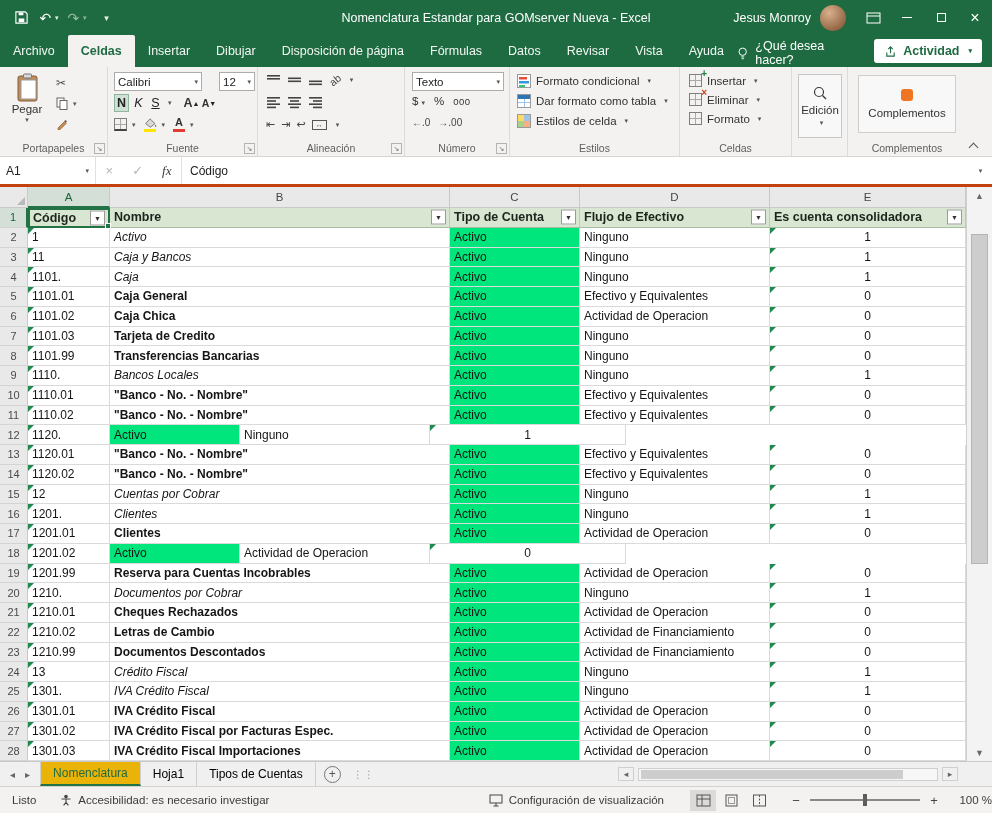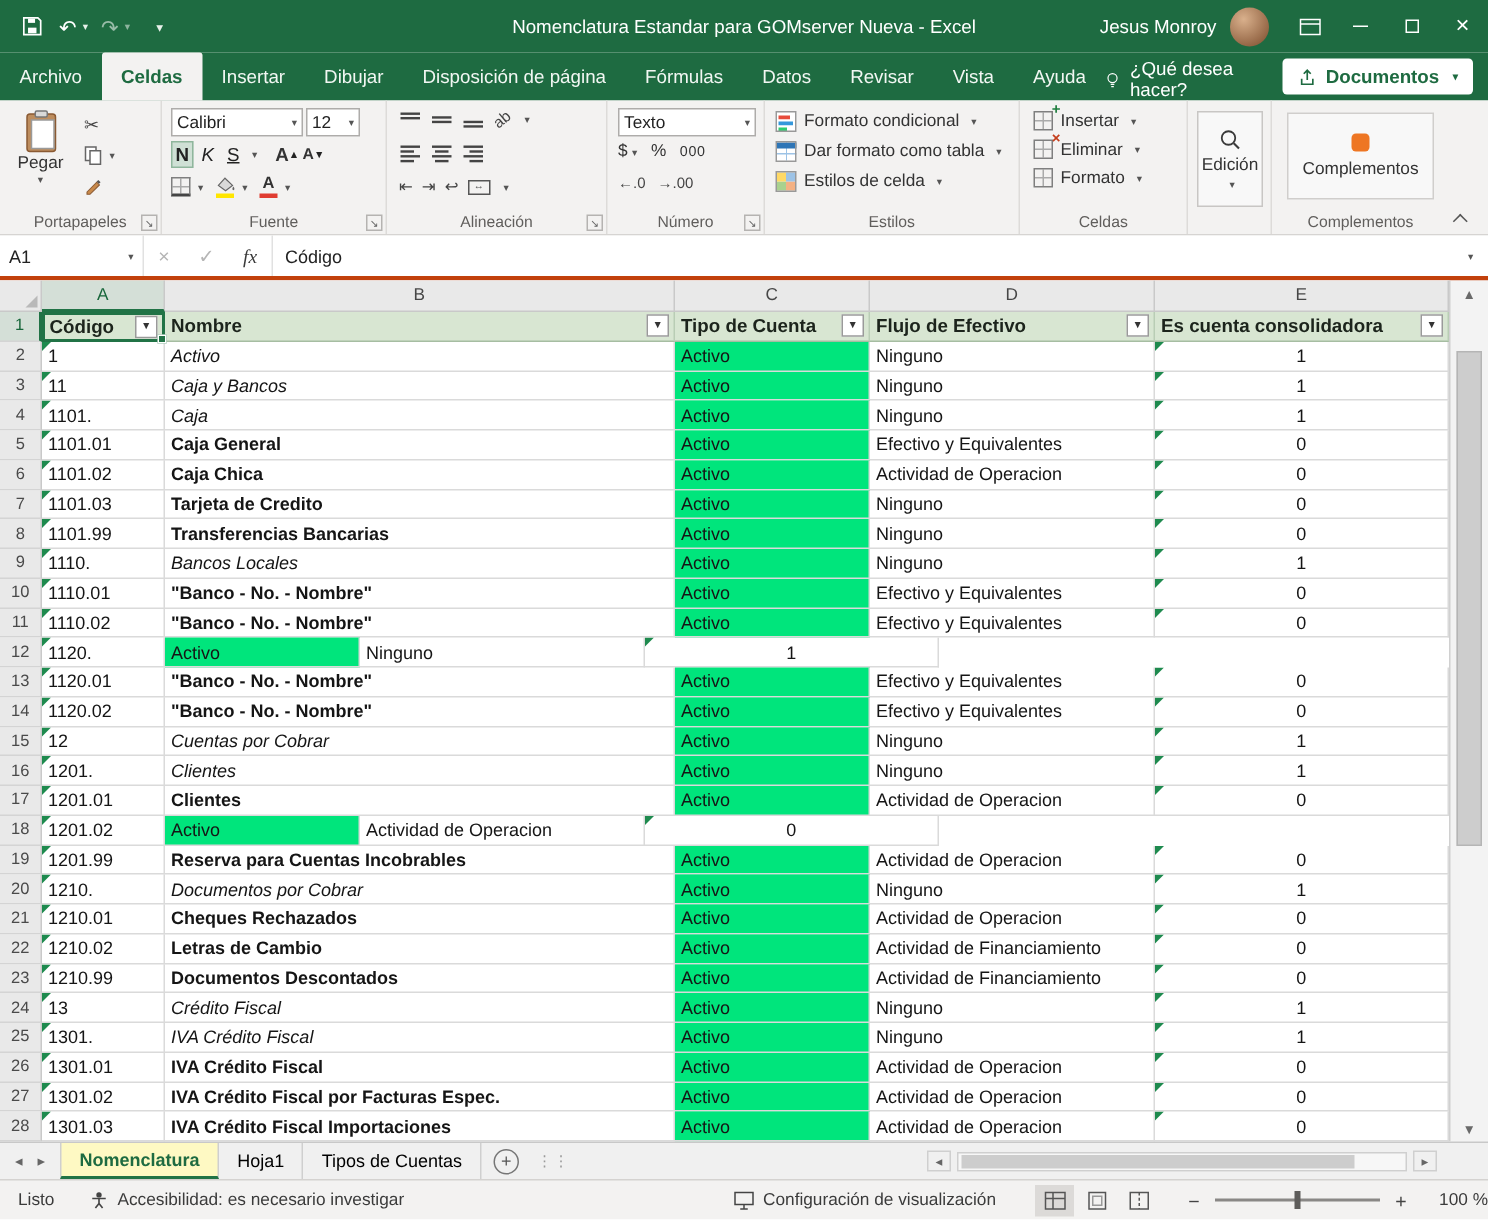--- a/index.html
+++ b/index.html
@@ -34,21 +34,21 @@
 .glabel{position:absolute;bottom:2px;left:0;right:0;text-align:center;font-size:10.5px;color:#605e5c;white-space:nowrap}
 .launcher{position:absolute;right:2px;bottom:2px;width:11px;height:11px;border:1px solid #b5b3b1;font-size:7px;color:#666;display:flex;align-items:center;justify-content:center}
 .g-clip{left:0;width:108px}
 .paste-big{position:absolute;left:6px;top:6px;width:42px;height:66px;display:flex;flex-direction:column;align-items:center;font-size:11.5px;color:#333}
 .paste-big .caret{margin:1px 0 0 0}
 .clip-icons{position:absolute;left:56px;top:7px;display:flex;flex-direction:column;gap:4px}
 .mini-btn{height:17px;display:flex;align-items:center;gap:2px;font-size:12px;color:#444}
 .g-font{left:108px;width:150px}
 .combo{height:19px;border:1px solid #aeacaa;background:#fff;display:flex;align-items:center;font-size:11.5px;color:#222;padding:0 3px}
 .combo .caret{margin-left:auto}
-.f-row1{position:absolute;left:6px;top:5px;display:flex;gap:2px}
+.f-row1{position:absolute;left:6px;top:5px;display:flex;gap:17px}
 .f-row2{position:absolute;left:6px;top:27px;display:flex;align-items:center;gap:2px}
 .f-row3{position:absolute;left:6px;top:49px;display:flex;align-items:center;gap:8px}
 .fmt-btn{min-width:15px;height:18px;display:flex;align-items:center;justify-content:center;font-size:12.5px;color:#222}
 .fmt-b{font-weight:bold;background:#cfe0d5;border:1px solid #8fb69c}
 .fmt-i{font-style:italic}
 .fmt-u{text-decoration:underline}
 .grow-letter{font-size:12.5px;font-weight:bold;color:#333}
 .sup{font-size:7px;vertical-align:top}
 .colorstack{display:flex;flex-direction:column;align-items:center;line-height:1}
 .colorbar{width:12px;height:3px;margin-top:1px}
@@ -113,21 +113,21 @@
 
 .vscroll{position:absolute;top:187px;left:966px;width:26px;height:574px;background:#f3f3f3;border-left:1px solid #d0d0d0;display:flex;flex-direction:column;align-items:center}
 .vs-arrow{width:100%;height:17px;display:flex;align-items:center;justify-content:center;font-size:9px;color:#6a6a6a}
 .vs-track{flex:1;width:100%;position:relative}
 .vs-thumb{position:absolute;left:4px;right:4px;top:30px;height:330px;background:#cdcdcd;border:1px solid #b5b5b5}
 
 .sheettabs{position:absolute;top:761px;left:0;width:992px;height:25px;background:#f0f0f0;border-top:1px solid #c8c8c8;display:flex;align-items:stretch}
 .tabnav{display:flex;align-items:center;gap:10px;padding:0 10px;color:#666;font-size:10px}
 .stab{padding:0 12px;display:flex;align-items:center;font-size:12px;color:#000000;border-right:1px solid #cfcfcf;height:100%;white-space:nowrap}
 .stab:first-of-type{border-left:1px solid #cfcfcf}
-.stab.active{background:#fef9c3;color:#1e6b41;font-weight:bold;border-bottom:2px solid #217346}
+.stab.active{background:#eab308;color:#1e6b41;font-weight:normal;border-bottom:2px solid #217346}
 .addsheet{width:17px;height:17px;border:1px solid #767676;border-radius:50%;display:flex;align-items:center;justify-content:center;font-size:12px;color:#555;margin:auto 8px}
 .tabgrip{display:flex;align-items:center;color:#9a9a9a;font-size:10px;letter-spacing:1px;margin:0 4px}
 .hscroll{margin-left:auto;display:flex;align-items:center;gap:4px;padding-right:4px}
 .hs-arrow{width:16px;height:14px;display:flex;align-items:center;justify-content:center;font-size:9px;color:#666;background:#f0f0f0;border:1px solid #cfcfcf}
 .hs-track{width:300px;height:13px;border:1px solid #cfcfcf;background:#f7f7f7;position:relative}
 .hs-thumb{position:absolute;top:1px;bottom:1px;left:2px;width:88%;background:#cdcdcd}
 .hs-corner{width:26px}
 
 .statusbar{position:absolute;top:786px;left:0;width:992px;height:27px;background:#f3f2f1;border-top:1px solid #d4d2d0;display:flex;align-items:center;font-size:11.5px;color:#3b3b3b}
 .sb-mode{margin-left:12px}
@@ -199,21 +199,21 @@
         <circle cx="6.5" cy="5.5" r="4.2" fill="none" stroke="#fff" stroke-width="1.1"></circle>
         <path d="M4.8 11.4h3.4M5.3 13.4h2.4" stroke="#fff" stroke-width="1.1"></path>
       </svg>
     <span>¿Qué desea hacer?</span>
   </div>
   <div class="share-btn">
     <svg width="13" height="13" viewBox="0 0 14 14">
         <path d="M7 9V2M4.5 4.5L7 2l2.5 2.5" stroke="#1e6b41" stroke-width="1.2" fill="none"></path>
         <path d="M3 8v4h8V8" stroke="#1e6b41" stroke-width="1.2" fill="none"></path>
       </svg>
-    <span>Documentos</span>
+    <span>Actividad</span>
     <span class="caret">▾</span>
   </div>
 </div>
 
 <div class="ribbon">
 
   <div class="rgroup g-clip">
     <div class="paste-big">
       <svg width="26" height="30" viewBox="0 0 26 30">
           <rect x="4" y="3" width="19" height="25" rx="2" fill="#bd8d5e" stroke="#8a5a33"></rect>

